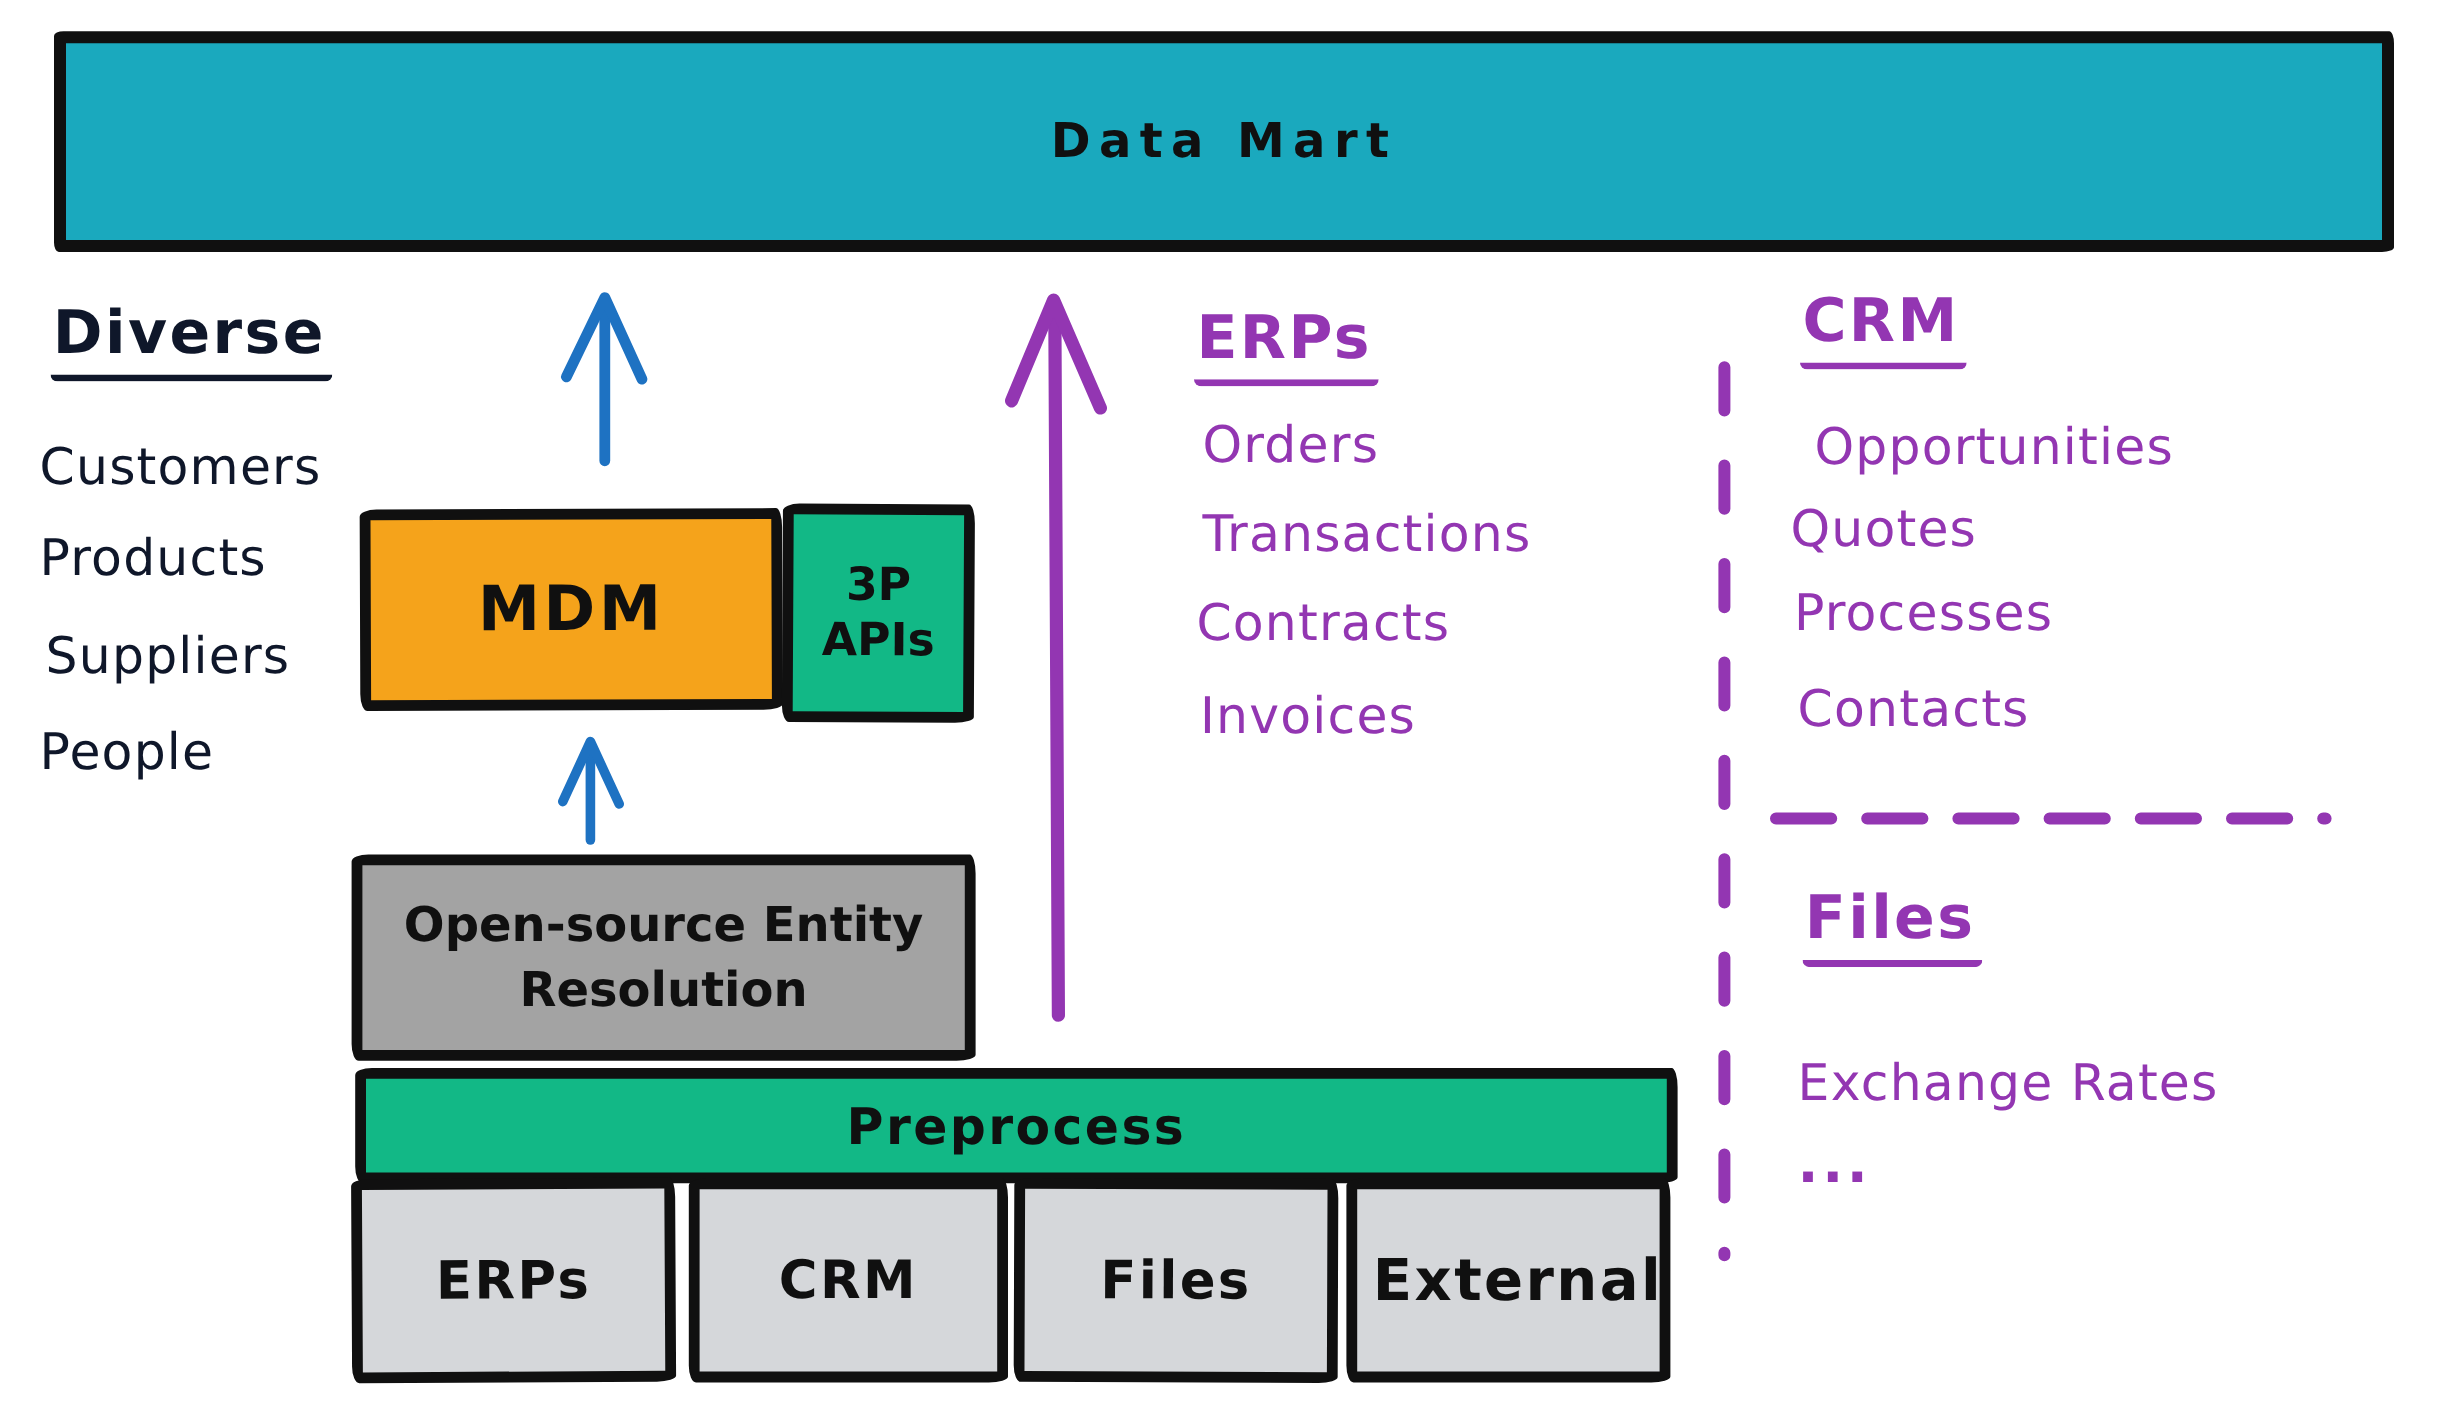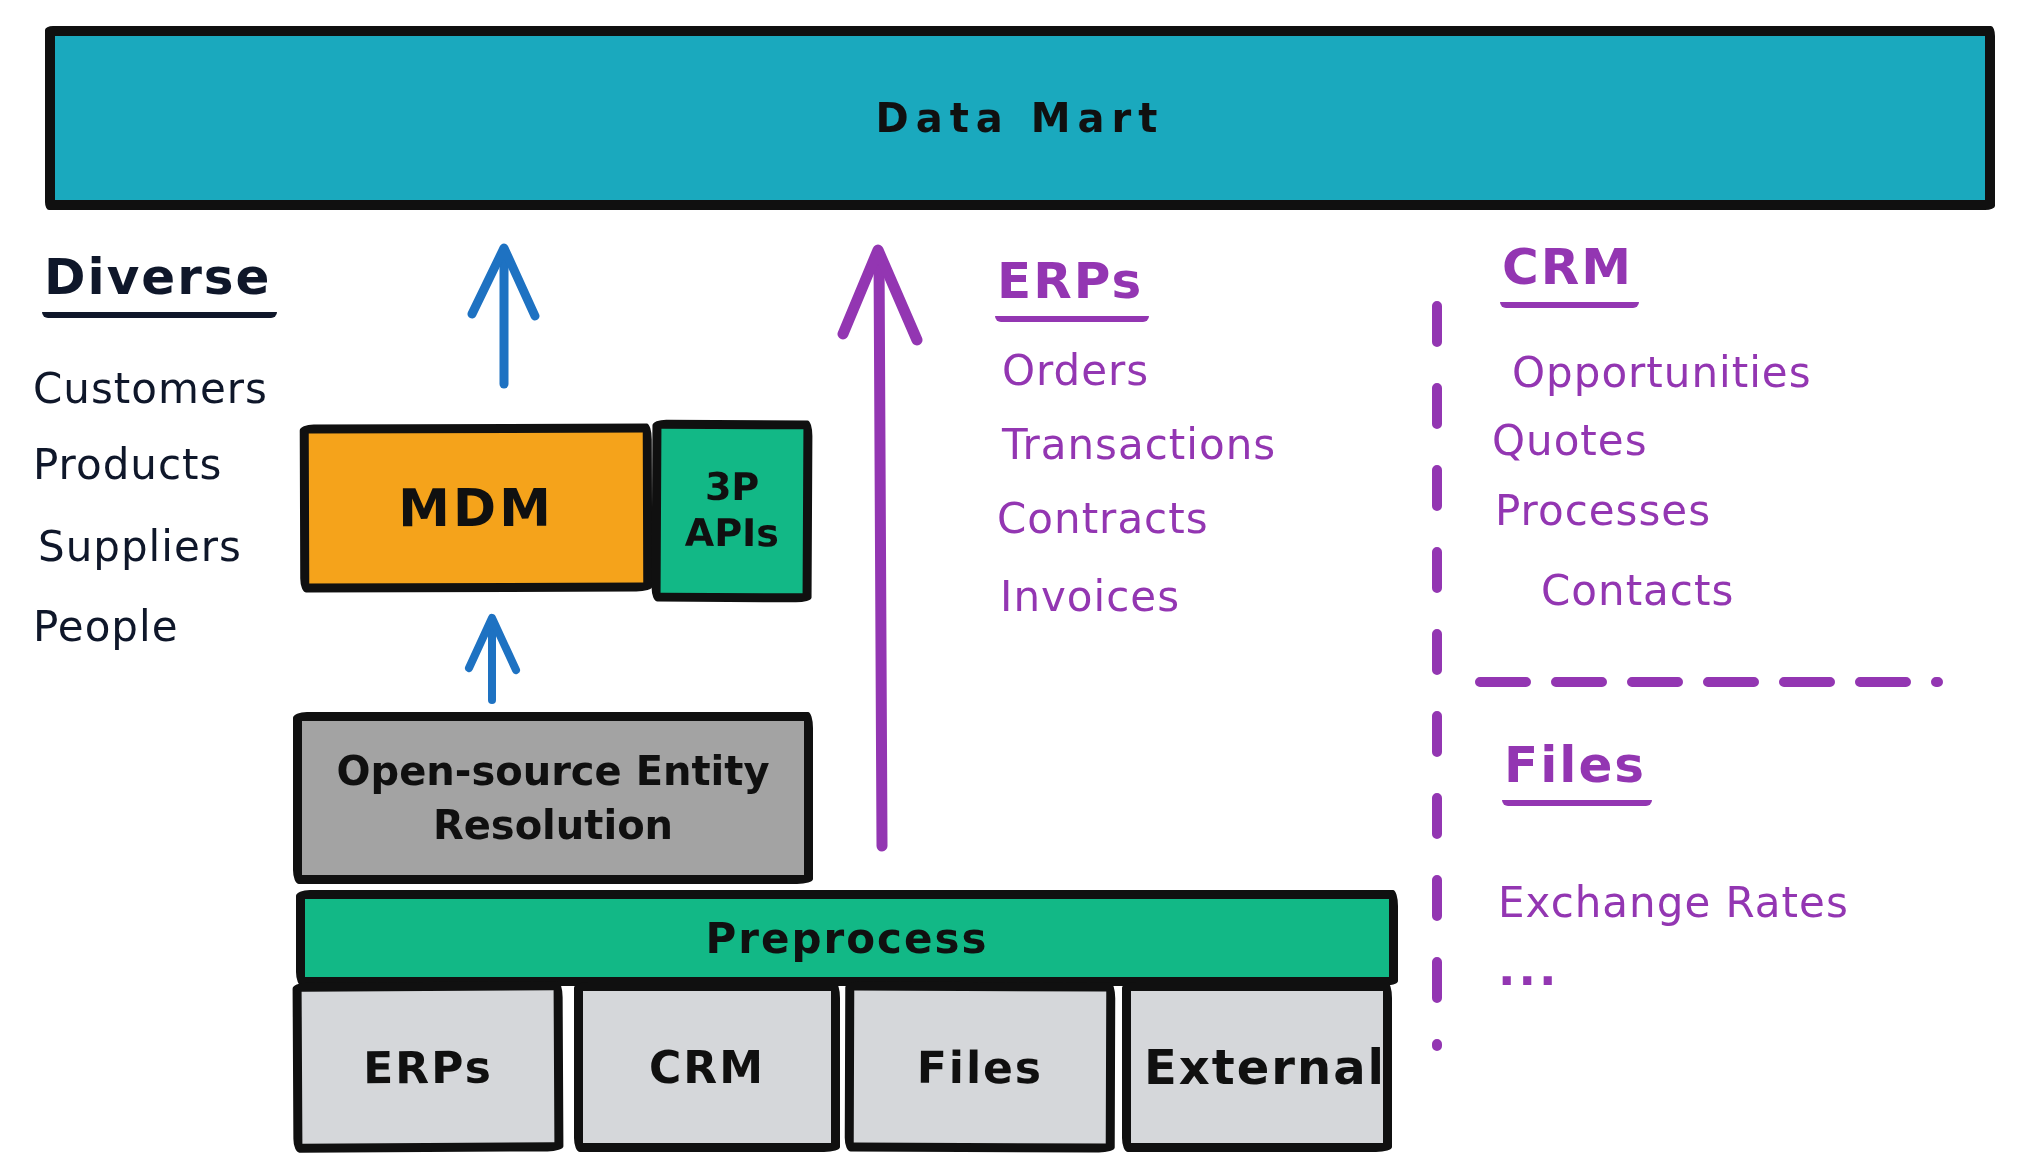--- a/index.html
+++ b/index.html
@@ -108,19 +108,19 @@
   <div class="note purple heading" style="left:995px;top:252px;">ERPs</div>
   <div class="note purple item" style="left:1002px;top:346px;">Orders</div>
   <div class="note purple item" style="left:1002px;top:420px;">Transactions</div>
   <div class="note purple item" style="left:997px;top:494px;">Contracts</div>
   <div class="note purple item" style="left:1000px;top:572px;">Invoices</div>
 
   <div class="note purple heading" style="left:1500px;top:238px;">CRM</div>
   <div class="note purple item" style="left:1488px;top:348px;margin-left:24px;">Opportunities</div>
   <div class="note purple item" style="left:1492px;top:416px;">Quotes</div>
   <div class="note purple item" style="left:1495px;top:486px;">Processes</div>
-  <div class="note purple item" style="left:1498px;top:566px;margin-left:43px;">Contacts</div>
+  <div class="note purple item" style="left:1498px;top:566px;">Contacts</div>
 
   <div class="note purple heading" style="left:1502px;top:736px;">Files</div>
   <div class="note purple item" style="left:1498px;top:878px;">Exchange Rates</div>
   <div class="note purple dots" style="left:1498px;top:942px;">...</div>
 
 </div>
 
 </body></html>

